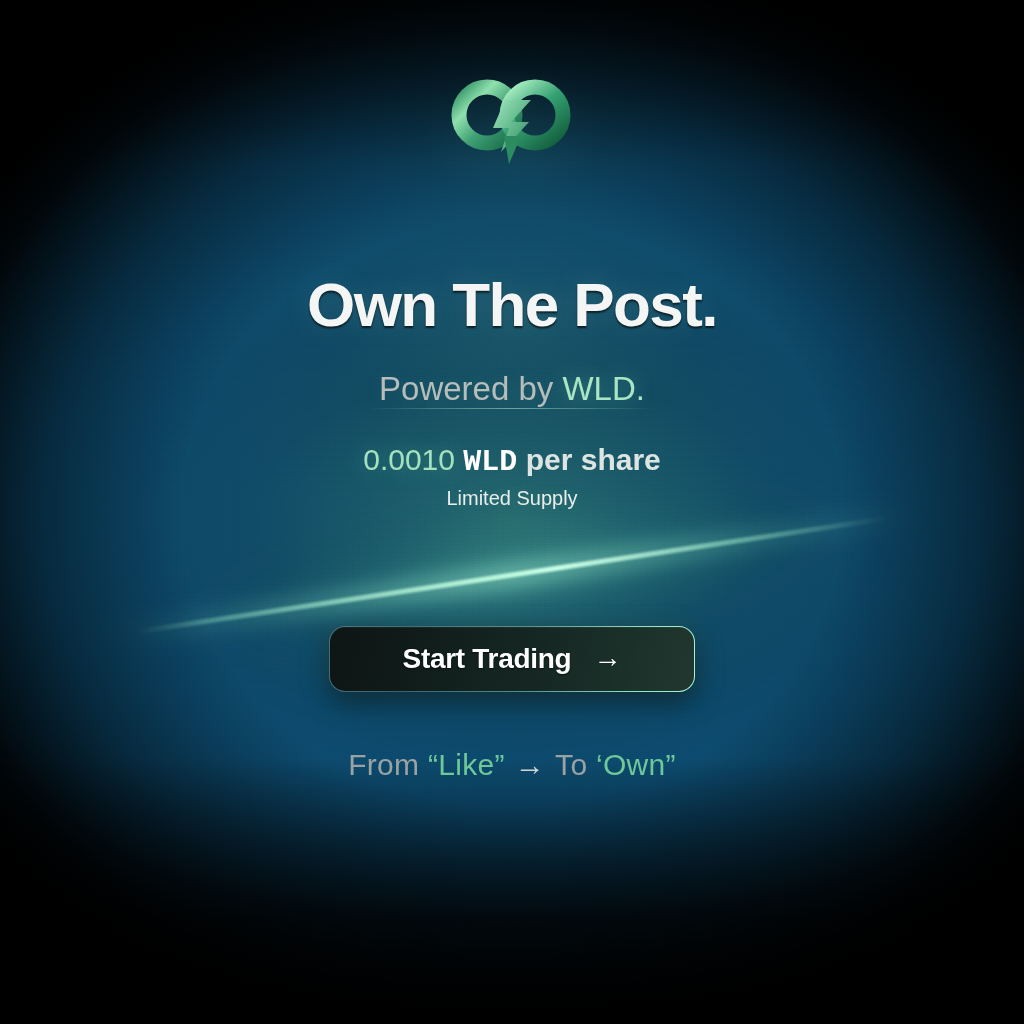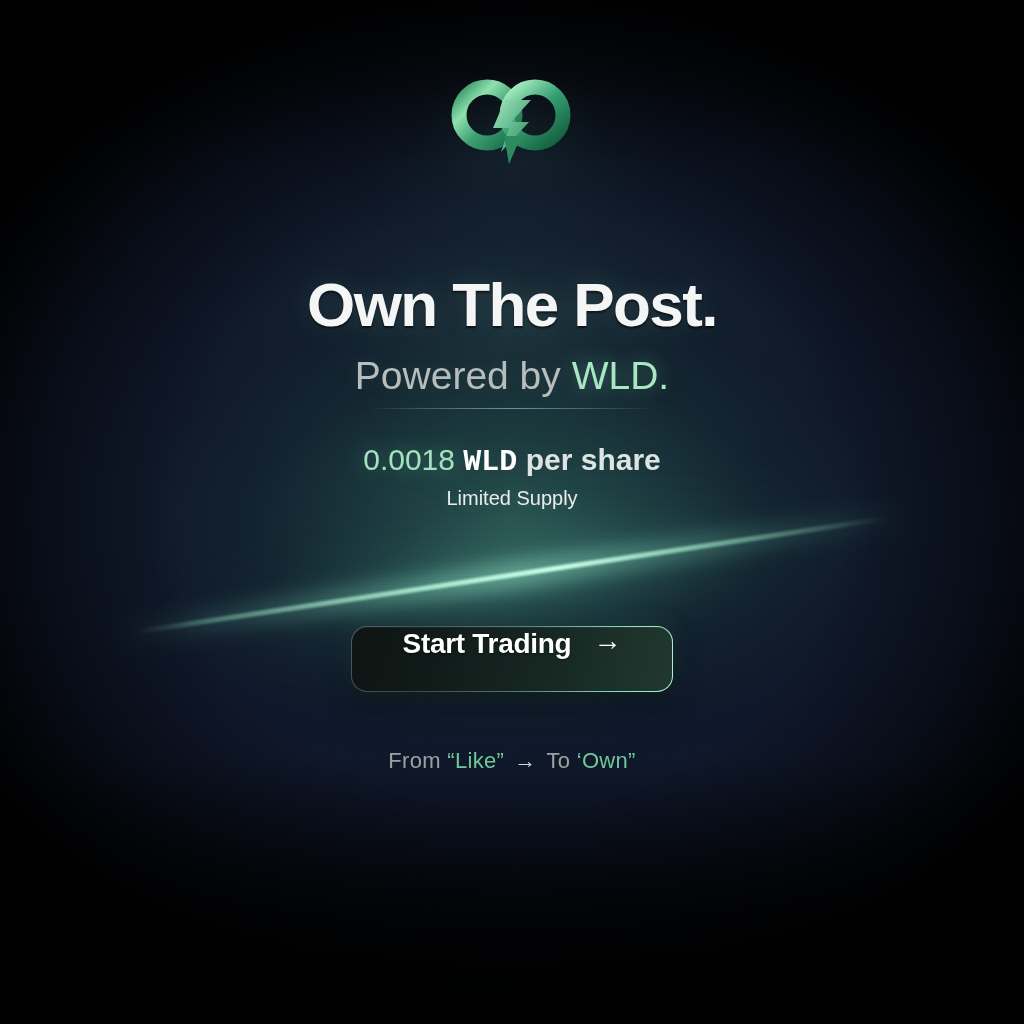--- a/index.html
+++ b/index.html
@@ -14,21 +14,21 @@
     overflow: hidden;
     font-family: "Liberation Sans", sans-serif;
     -webkit-font-smoothing: antialiased;
   }
 
   
   .stage {
     position: relative;
     width: 1024px;
     height: 1024px;
-    background: #0f172a;
+    background: #0c4a6e;
     overflow: hidden;
   }
 
   
   .glow-core {
     position: absolute;
     left: 50%;
     top: 520px;
     width: 1180px;
     height: 760px;
@@ -187,22 +187,22 @@
     font-size: 29px;
     line-height: 1.15;
     font-weight: 400;
     letter-spacing: 0.1px;
     color: #b6bdbb;
     text-shadow: 0 0 18px rgba(140,200,180,0.12);
   }
   .sub2 {
     position: absolute;
     left: 0; right: 0;
-    top: 354px;
-    font-size: 39px;
+    top: 370px;
+    font-size: 33px;
     line-height: 1.15;
     font-weight: 400;
     color: #b6bdbb;
     text-shadow: 0 0 18px rgba(140,200,180,0.12);
   }
   .sub2 .wld {
     color: #a8e6c4;
     font-weight: 500;
     text-shadow: 0 0 20px rgba(130,230,180,0.40);
   }
@@ -261,23 +261,24 @@
   
   .cta-wrap {
     position: absolute;
     left: 50%;
     top: 626px;
     transform: translateX(-50%);
   }
   .cta {
     position: relative;
     display: flex;
+    align-items: center;
     justify-content: center;
     gap: 22px;
-    width: 322px;
+    width: 366px;
     height: 66px;
     box-sizing: border-box;
     border-radius: 16px;
     border: 1.4px solid transparent;
     background:
       linear-gradient(105deg, rgba(12,18,16,0.96) 0%, rgba(16,28,24,0.92) 45%, rgba(18,34,29,0.90) 100%) padding-box,
       linear-gradient(100deg,
         rgba(150,160,158,0.42) 0%,
         rgba(130,150,145,0.35) 22%,
         rgba(130,190,168,0.55) 52%,
@@ -302,21 +303,21 @@
     color: #ffffff;
     line-height: 1;
     transform: translateY(-1px);
   }
 
   
   .tagline {
     position: absolute;
     left: 0; right: 0;
     top: 748px;
-    font-size: 22px;
+    font-size: 30px;
     line-height: 1.15;
     font-weight: 400;
     color: #9aa3a1;
     letter-spacing: 0.3px;
   }
   .tagline .hl {
     color: #6fc79a;
   }
   .tagline .arw {
     color: #cfd6d4;
@@ -374,21 +375,21 @@
       </svg>
     </div>
 
     <h1 class="headline">Own The Post.</h1>
 
 
     <div class="sub2"><span>Powered by </span><span class="wld">WLD.</span></div>
 
     <div class="divider"></div>
 
-    <div class="price"><span class="amount">0.0018</span><span>&nbsp;</span><span class="ticker">WLD</span><span>&nbsp;</span><span class="unit">per share</span></div>
+    <div class="price"><span class="amount">0.0010</span><span>&nbsp;</span><span class="ticker">WLD</span><span>&nbsp;</span><span class="unit">per share</span></div>
 
     <div class="supply">Limited Supply</div>
 
     <div class="cta-wrap">
       <button class="cta">
         <span class="cta-label">Start Trading</span>
         <span class="cta-arrow">→</span>
       </button>
     </div>
 

